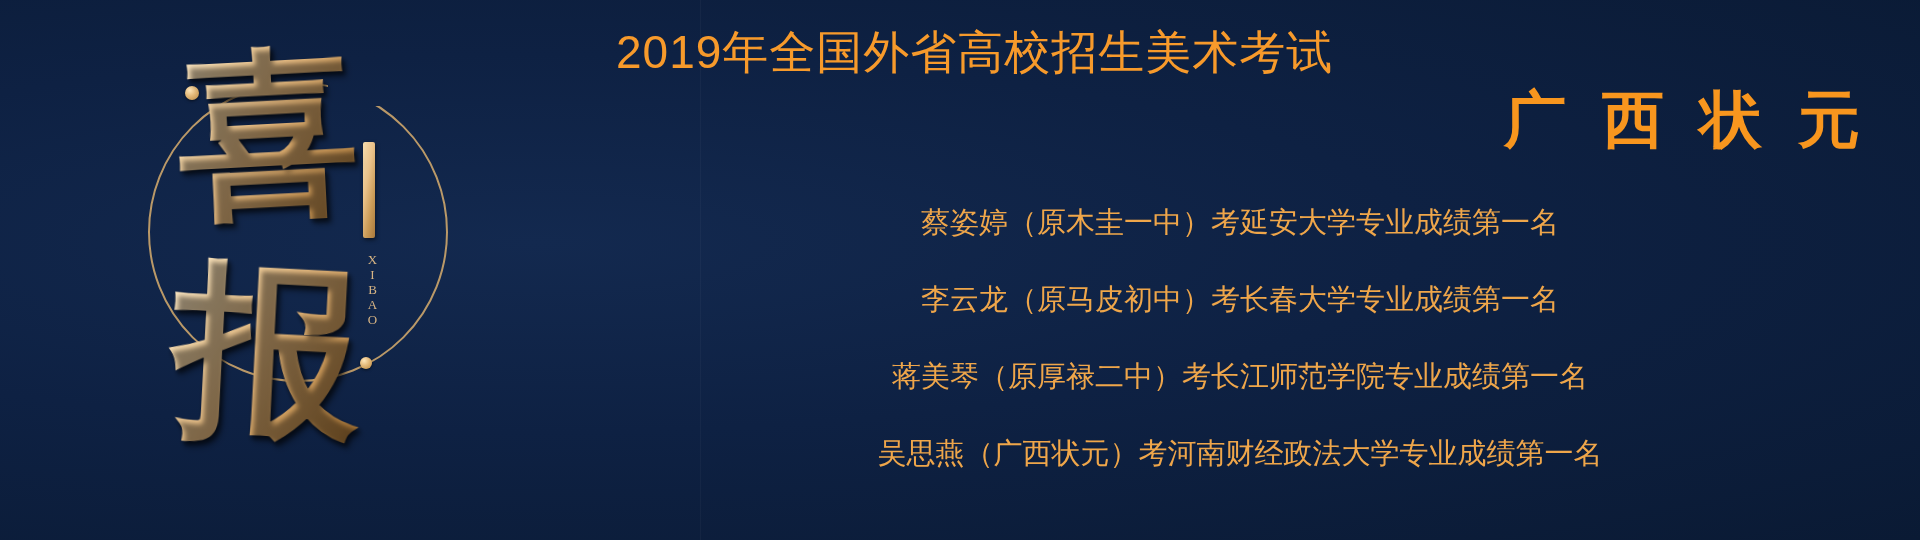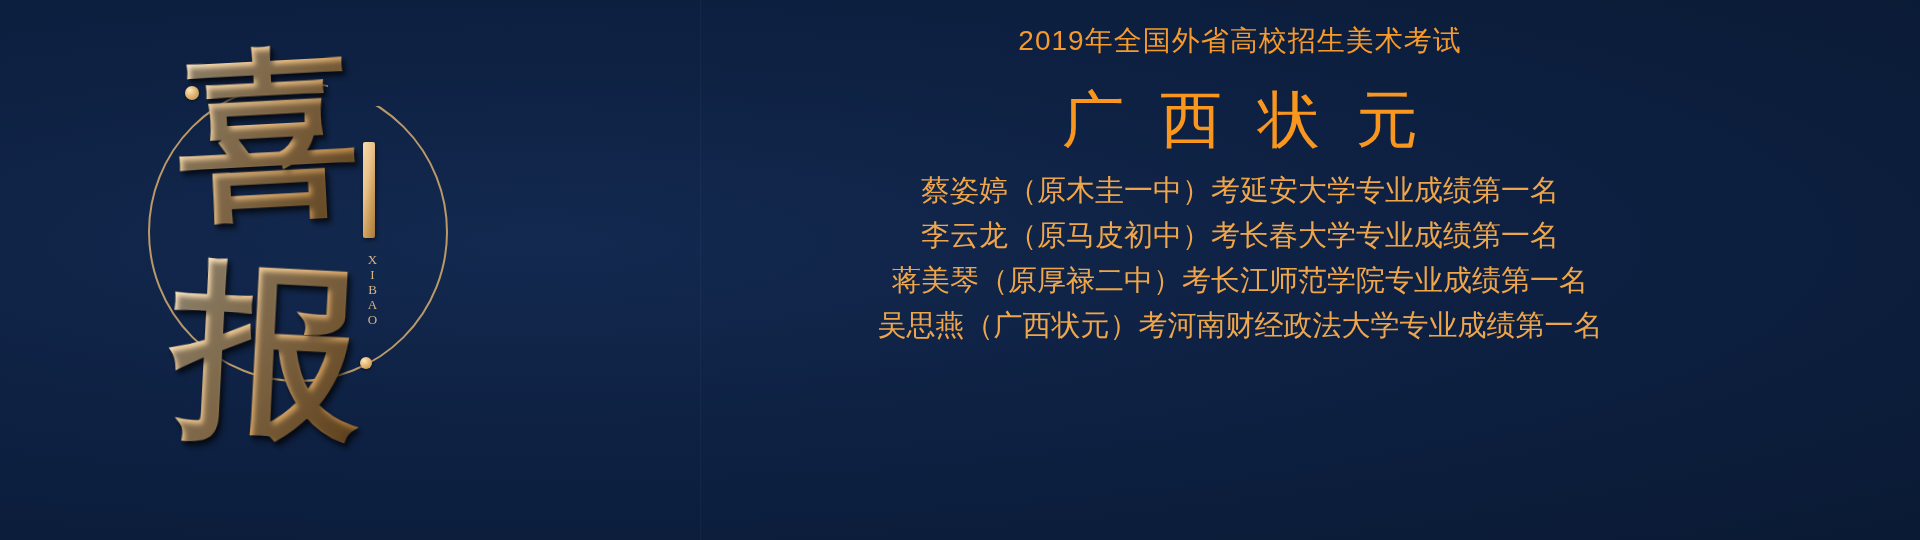--- a/index.html
+++ b/index.html
@@ -118,55 +118,55 @@
   
   #text-block {
     position: absolute;
     left: 600px;
     top: 0;
     width: 1320px;
     height: 540px;
   }
   #subtitle {
     position: absolute;
-    left: 0;
+    left: 16px;
     top: 22px;
     width: 1280px;
-    text-align: center;
     color: #f79a2b;
-    font-size: 28px;
+    font-size: 46px;
     letter-spacing: 1px;
     white-space: nowrap;
   }
   #headline {
     position: absolute;
-    left: 0;
+    left: 16px;
     top: 78px;
     width: 1280px;
-    text-align: center;
+    text-align: right;
     color: #f8961e;
     font-size: 62px;
-    font-weight: normal;
+    font-weight: bold;
     letter-spacing: 36px;
     text-indent: 36px;
     white-space: nowrap;
   }
   #entries {
     position: absolute;
     left: 0;
     top: 168px;
     width: 1280px;
   }
   .entry-row {
     width: 1280px;
     text-align: center;
     color: #efa64a;
     font-size: 29px;
     line-height: 45px;
     white-space: nowrap;
+    margin-top: 32px;
   }
   .entry-row .ent-name  { color: #efa64a; }
   .entry-row .ent-school{ color: #efa64a; }
   .entry-row .ent-result{ color: #efa64a; }
 </style>
 </head>
 <body>
 
 <div id="banner">
 

